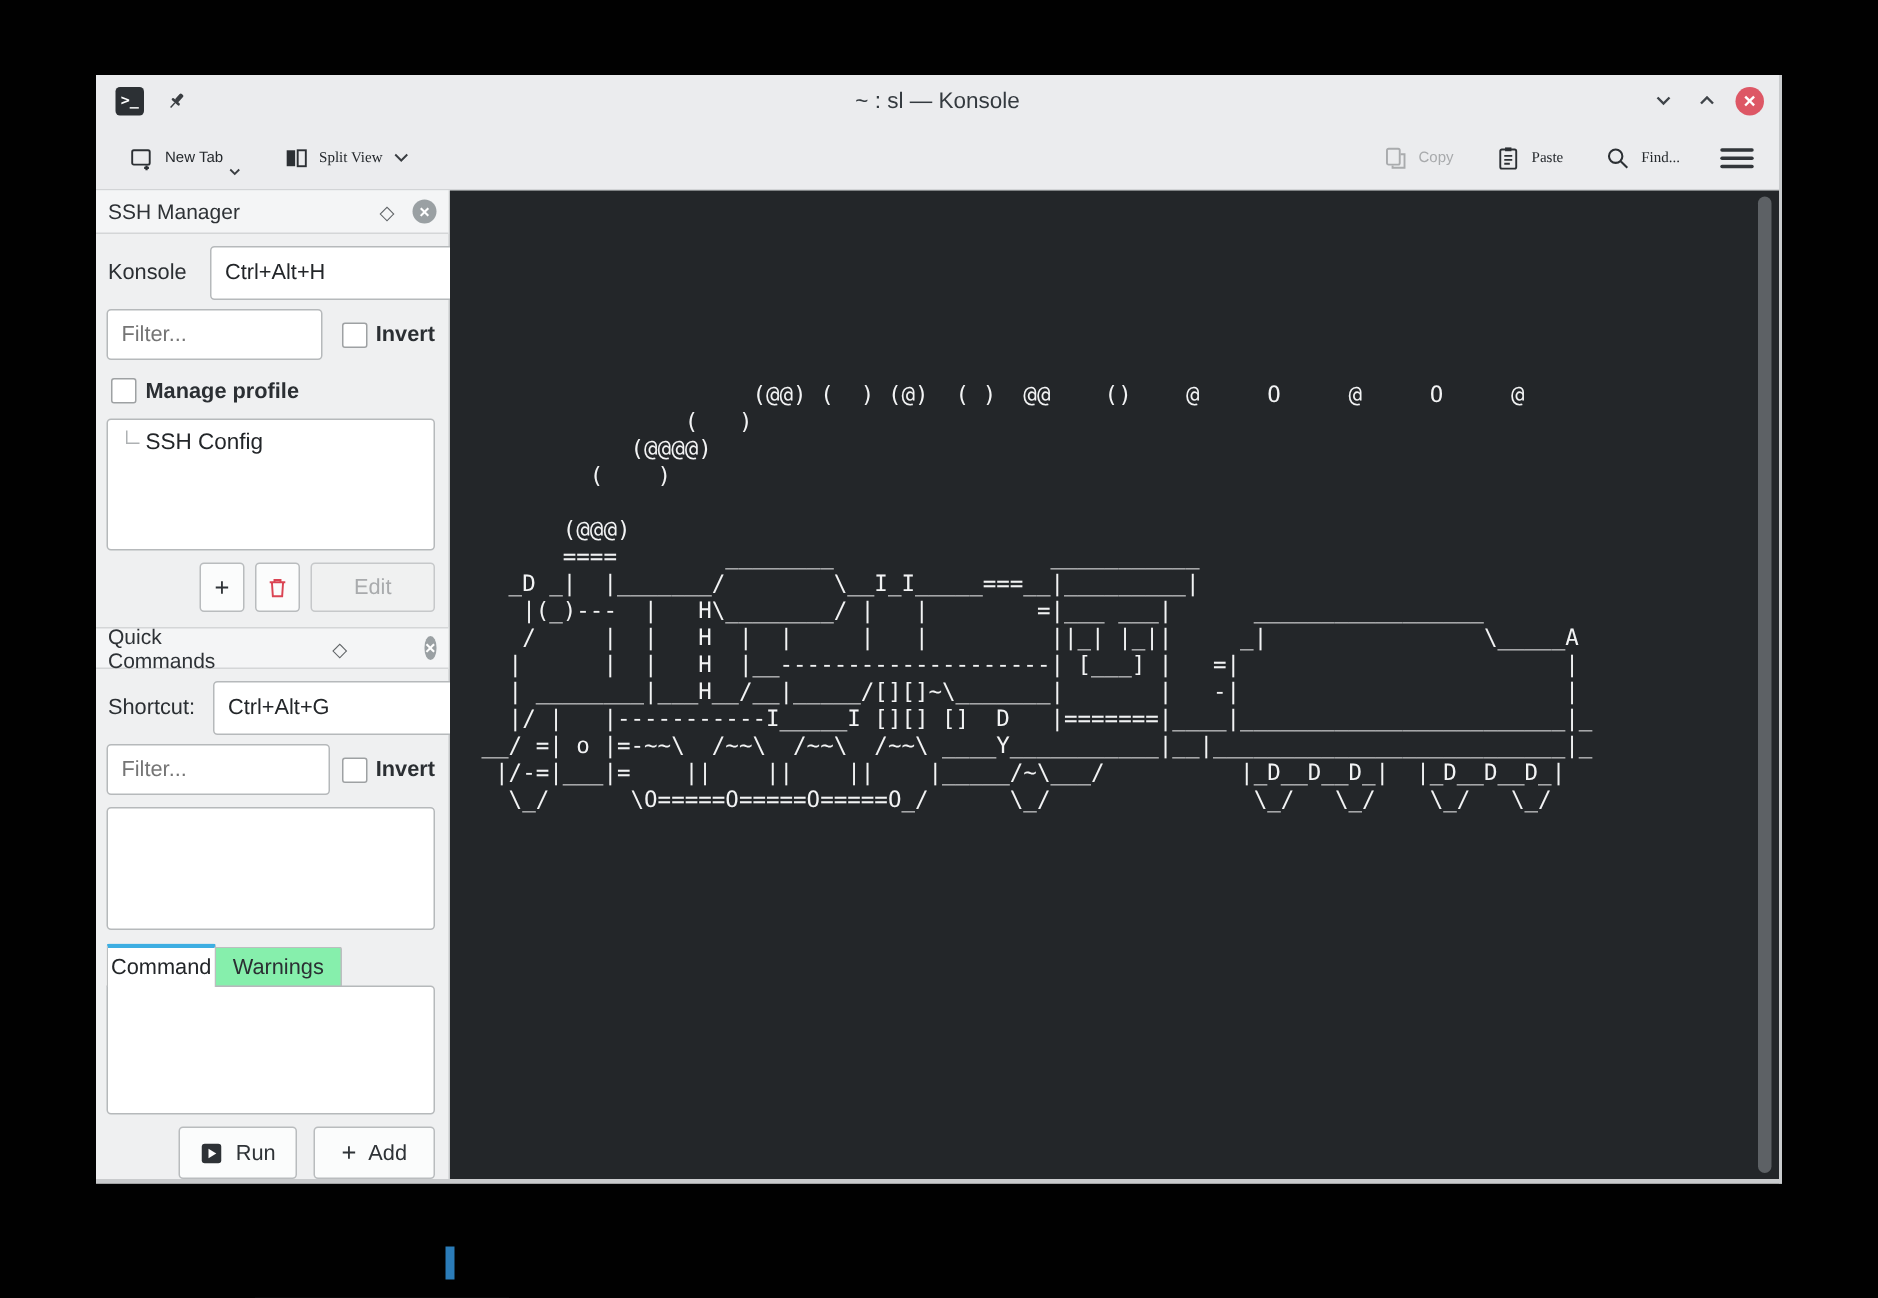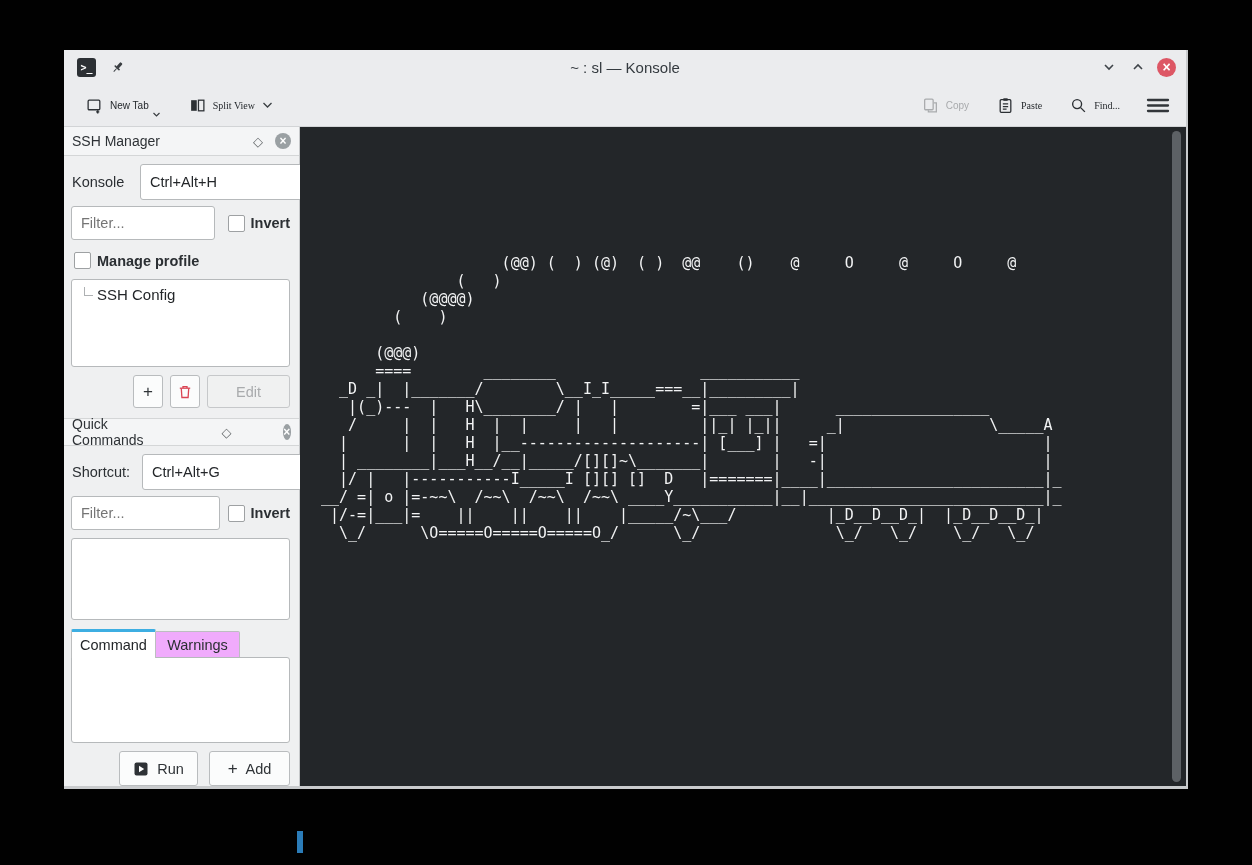--- a/index.html
+++ b/index.html
@@ -71,24 +71,24 @@
   .tree-item { display:flex; align-items:center; font-size:15px; color:#232629; }
   .tree-branch { width:9px; height:9px; border-left:1px solid #aeb1b3; border-bottom:1px solid #aeb1b3;
                  margin:0 4px 6px 8px; flex:0 0 auto; }
   .btn-row { display:flex; justify-content:flex-end; align-items:center; margin:8px 9px 0 7px; gap:7px; }
   .btn { background:#fbfcfc; border:1px solid #b9bcbe; border-radius:3px; height:33px;
          display:flex; align-items:center; justify-content:center; font-size:14.5px; color:#2f3337; }
   .btn.sq { width:30px; font-size:17px; }
   .btn.edit { width:83px; color:#a9abad; background:#f0f1f1; border-color:#c6c8ca; }
   .tabs-row { display:flex; align-items:flex-end; margin:9px 9px 0 7px; height:29px; }
   .tab { height:29px; display:flex; align-items:center; justify-content:center; font-size:14.5px; }
-  .tab.active { width:85px; background:#fff; border:1px solid #bcbebf; border-bottom:none;
+  .tab.active { width:73px; background:#fff; border:1px solid #bcbebf; border-bottom:none;
                 border-top:3px solid #3daee2; border-radius:2px 2px 0 0; color:#232629;
                 position:relative; z-index:2; }
-  .tab.inactive { width:84px; height:27px; background:#f0abfc; border:1px solid #bcbec0;
+  .tab.inactive { width:84px; height:27px; background:#86efac; border:1px solid #bcbec0;
                   border-left:none; border-radius:0 2px 0 0; color:#2b2f33; }
   .textarea { margin:-1px 9px 0 7px; background:#fff; border:1px solid #b6b9bb; border-radius:0 3px 3px 3px;
               height:88px; position:relative; z-index:1; }
   .run-row { display:flex; justify-content:flex-end; align-items:center; margin:8px 9px 0 7px; gap:11px; }
   .btn.run { width:79px; height:35px; gap:8px; }
   .btn.add { width:81px; height:35px; gap:8px; }
   .plus-glyph { font-size:17px; color:#2f3337; }
 
   
   .terminal { flex:1; position:relative; background:#232629; overflow:hidden; }

